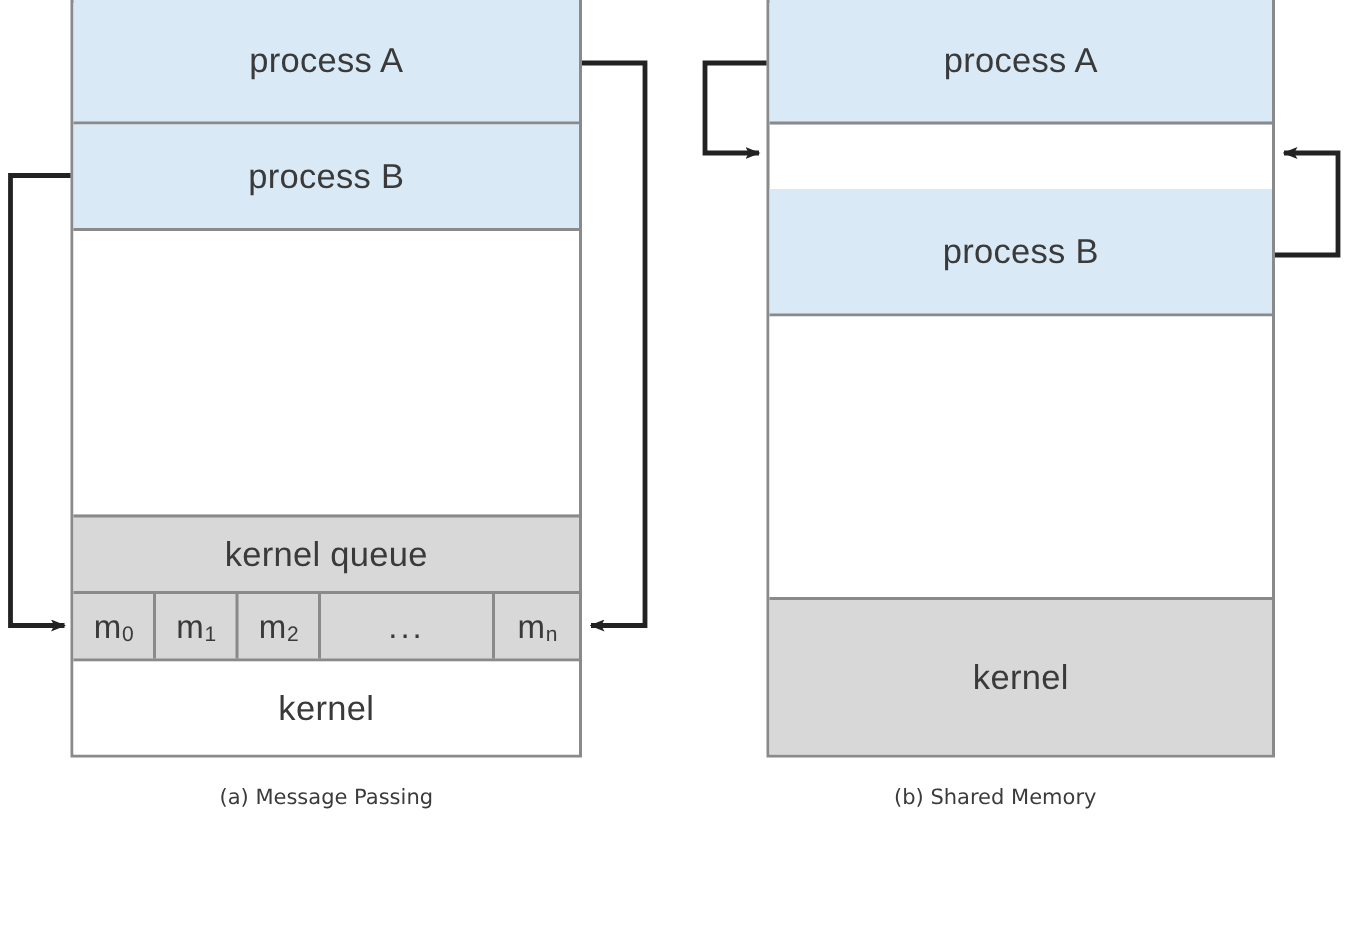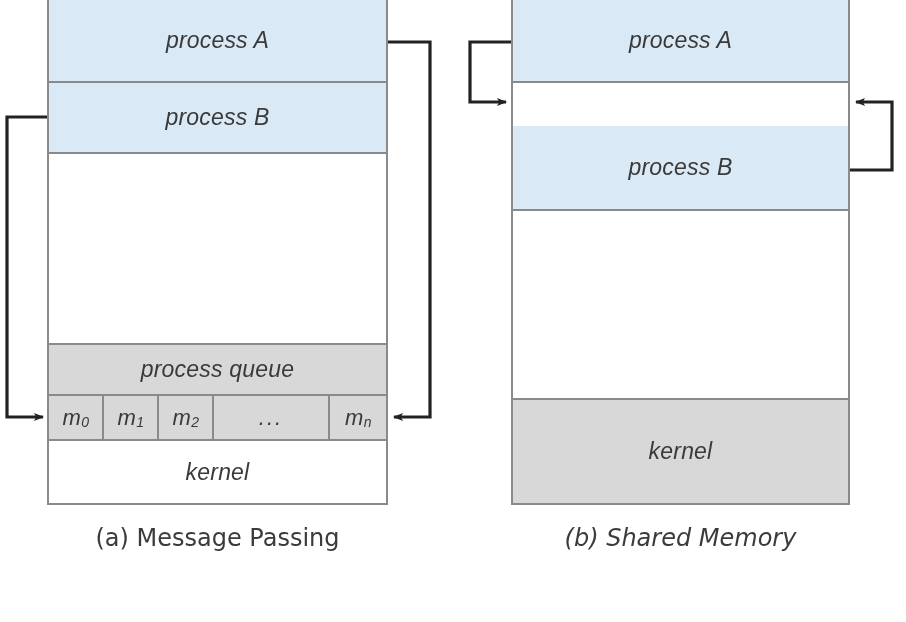--- a/index.html
+++ b/index.html
@@ -23,21 +23,20 @@
     width: 906px;
     height: 622px;
   }
 
   
   .mem-column {
     position: absolute;
     box-sizing: border-box;
     border: 2px solid #8a8a8a;
     background: #ffffff;
-    font-style: italic;
   }
 
   .mem-row {
     position: absolute;
     box-sizing: border-box;
     left: 0;
     width: 100%;
     display: flex;
     align-items: center;
     justify-content: center;
@@ -88,21 +87,21 @@
   }
   .slot .ellipsis {
     letter-spacing: 2px;
     font-size: 22px;
   }
 
   
   .caption {
     position: absolute;
     font-family: "DejaVu Sans", sans-serif;
-    font-size: 24px;
+    font-size: 14px;
     color: #3b3b3b;
     white-space: nowrap;
     text-align: center;
   }
 
   
   .connectors {
     position: absolute;
     left: 0; top: 0;
     width: 906px;
@@ -123,21 +122,21 @@
 
     <div class="mem-row row-process edge-bottom" style="top:81px; height:71px;">
       <span>process B</span>
     </div>
 
     <div class="mem-row row-free" style="top:152px; height:189px;">
       <span></span>
     </div>
 
     <div class="mem-row row-queue edge-top" style="top:341px; height:51px;">
-      <span>process queue</span>
+      <span>kernel queue</span>
     </div>
 
     <div class="slot-strip" style="top:392px; height:47px;">
       <div class="slot" style="width:55px;">
         <span>m</span>
           <sub>0</sub>
       </div>
       <div class="slot" style="width:55px;">
         <span>m</span>
           <sub>1</sub>
@@ -178,21 +177,21 @@
 
     <div class="mem-row row-free" style="top:209px; height:187px;">
       <span></span>
     </div>
 
     <div class="mem-row row-kernel-gray edge-top" style="top:396px; height:105px;">
       <span>kernel</span>
     </div>
   </div>
 
-  <div class="caption" style="left:511px; top:524px; width:339px;font-style:italic;">
+  <div class="caption" style="left:494px; top:524px; width:339px;">
     <span>(b) Shared Memory</span>
   </div>
 
   <svg class="connectors" viewBox="0 0 906 622">
     <defs>
       <marker id="arrowRight" markerWidth="10" markerHeight="8" refX="9" refY="4" orient="auto" markerUnits="userSpaceOnUse">
         <path d="M0,0 L10,4 L0,8 L2.2,4 Z" fill="#222222"></path>
       </marker>
       <marker id="arrowLeft" markerWidth="10" markerHeight="8" refX="9" refY="4" orient="auto" markerUnits="userSpaceOnUse">
         <path d="M0,0 L10,4 L0,8 L2.2,4 Z" fill="#222222"></path>

